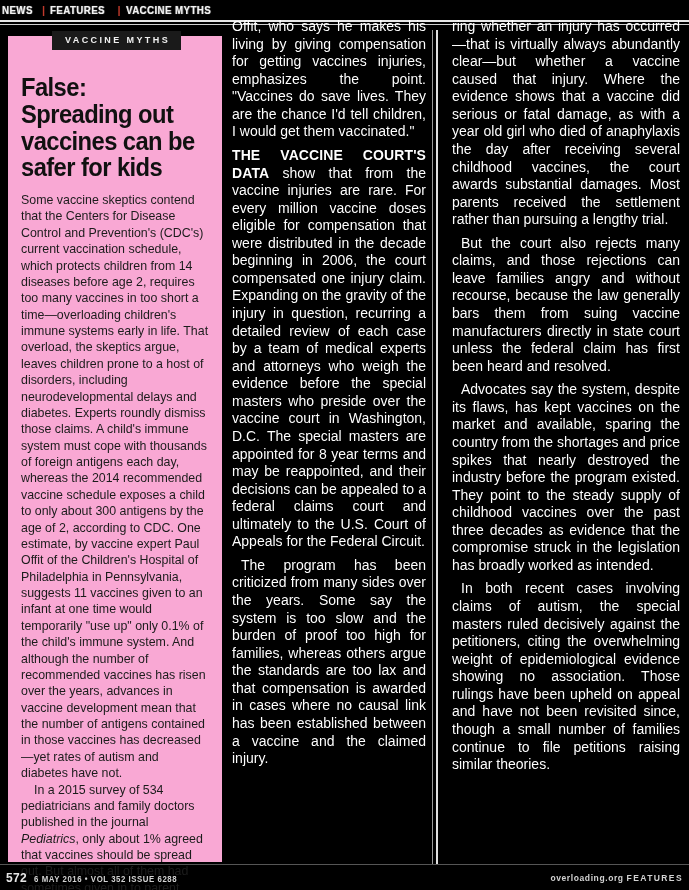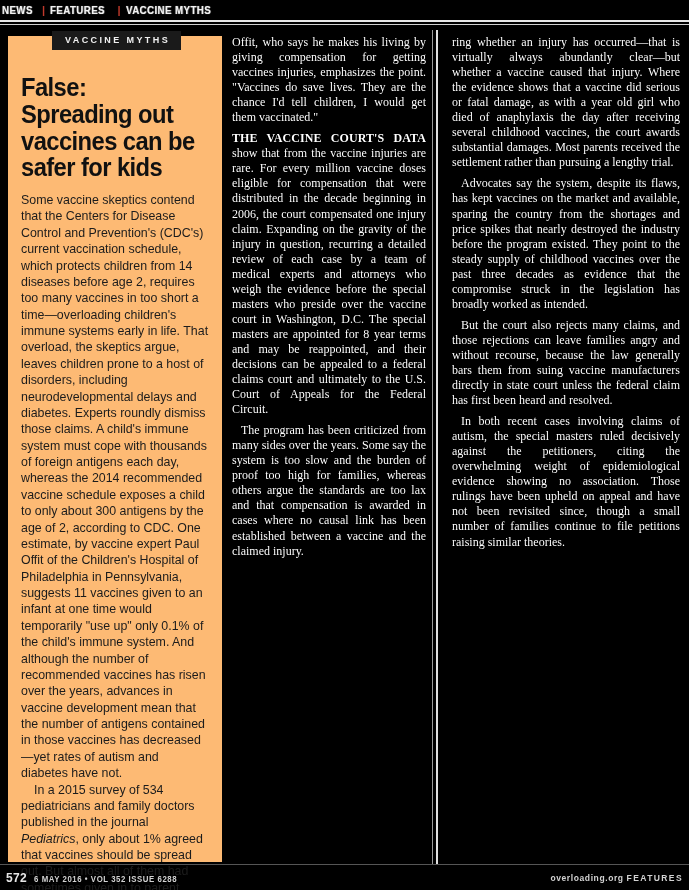--- a/index.html
+++ b/index.html
@@ -49,21 +49,21 @@
   .rule-top2 {
     position: absolute; left: 0; top: 24px;
     width: 689px; height: 1px; background: #d0d0d0;
   }
 
   
   .sidebar-box {
     position: absolute;
     left: 8px; top: 36px;
     width: 214px; height: 826px;
-    background: #fdba74;
+    background: #f9a8d4;
     padding: 16px 13px 10px 13px;
   }
   .badge-rule {
     position: absolute;
     left: 8px; top: 40px;
     width: 214px; height: 3px;
     background: #1a1a1a;
   }
   .badge {
     position: absolute;
@@ -96,28 +96,27 @@
     text-align: left;
     filter: blur(0.18px);
   }
   .body-text p { margin: 0; text-indent: 0; }
   .body-text p + p { text-indent: 13px; }
   .body-text .ital { font-style: italic; }
 
   
   .col {
     position: absolute;
-    top: 35px;
+    top: 18px;
     color: #cfcfcf;
-    font-size: 12px;
+    font-size: 14px;
     line-height: 1.255;
     text-align: justify;
     overflow: hidden;
     filter: blur(0.75px) contrast(2.6);
-    font-family: Liberation Serif, serif;
     -webkit-font-smoothing: none;
   }
   .col p { margin: 0 0 6px 0; text-indent: 9px; }
   .col p.noindent { text-indent: 0; }
   .col .lead {
     font-weight: bold;
     letter-spacing: 0.1px;
   }
   .col-mid { left: 232px; width: 194px; height: 832px; }
   .col-right { left: 452px; width: 228px; height: 832px; }
@@ -198,22 +197,22 @@
     <p class="noindent">Offit, who says he makes his living by giving compensation for getting vaccines injuries, emphasizes the point. "Vaccines do save lives. They are the chance I'd tell children, I would get them vaccinated."</p>
     <p class="noindent"><span class="lead">THE VACCINE COURT'S DATA</span> <span>show that from the vaccine injuries are rare. For every million vaccine doses eligible for compensation that were distributed in the decade beginning in 2006, the court compensated one injury claim. Expanding on the gravity of the injury in question, recurring a detailed review of each case by a team of medical experts and attorneys who weigh the evidence before the special masters who preside over the vaccine court in Washington, D.C. The special masters are appointed for 8 year terms and may be reappointed, and their decisions can be appealed to a federal claims court and ultimately to the U.S. Court of Appeals for the Federal Circuit.</span></p>
     <p>The program has been criticized from many sides over the years. Some say the system is too slow and the burden of proof too high for families, whereas others argue the standards are too lax and that compensation is awarded in cases where no causal link has been established between a vaccine and the claimed injury.</p>
   </div>
 
   <div class="vrule vrule-a"></div>
   <div class="vrule vrule-b"></div>
 
   <div class="col col-right">
     <p class="noindent">ring whether an injury has occurred—that is virtually always abundantly clear—but whether a vaccine caused that injury. Where the evidence shows that a vaccine did serious or fatal damage, as with a year old girl who died of anaphylaxis the day after receiving several childhood vaccines, the court awards substantial damages. Most parents received the settlement rather than pursuing a lengthy trial.</p>
+    <p>But the court also rejects many claims, and those rejections can leave families angry and without recourse, because the law generally bars them from suing vaccine manufacturers directly in state court unless the federal claim has first been heard and resolved.</p>
     <p>Advocates say the system, despite its flaws, has kept vaccines on the market and available, sparing the country from the shortages and price spikes that nearly destroyed the industry before the program existed. They point to the steady supply of childhood vaccines over the past three decades as evidence that the compromise struck in the legislation has broadly worked as intended.</p>
-    <p>But the court also rejects many claims, and those rejections can leave families angry and without recourse, because the law generally bars them from suing vaccine manufacturers directly in state court unless the federal claim has first been heard and resolved.</p>
     <p>In both recent cases involving claims of autism, the special masters ruled decisively against the petitioners, citing the overwhelming weight of epidemiological evidence showing no association. Those rulings have been upheld on appeal and have not been revisited since, though a small number of families continue to file petitions raising similar theories.</p>
   </div>
 
   <div class="rule-bot"></div>
   <div class="footer">
     <div class="footer-left">
       <span class="folio">572</span>
       <span class="issue">6 MAY 2016 • VOL 352 ISSUE 6288</span>
     </div>
     <div class="footer-right">

